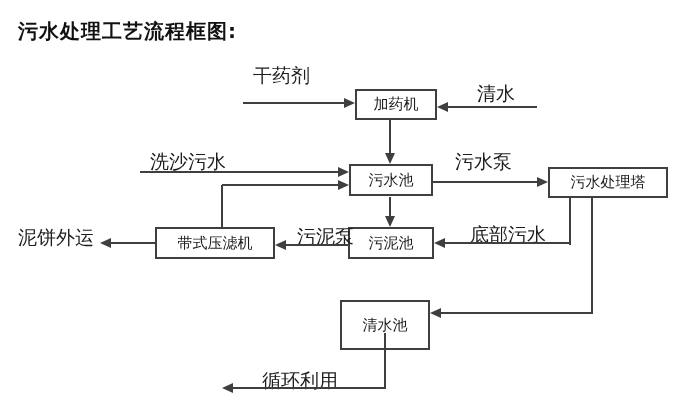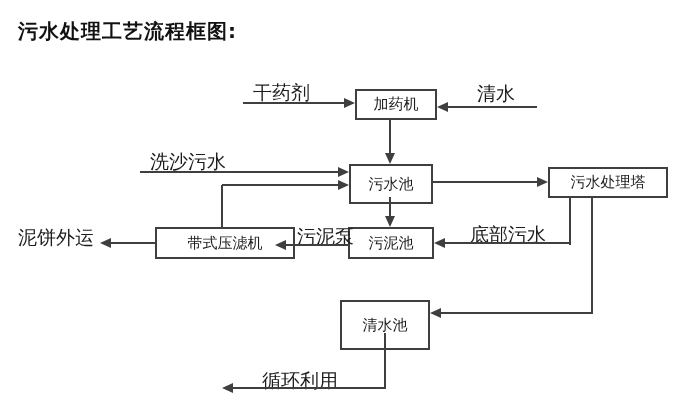--- a/index.html
+++ b/index.html
@@ -30,39 +30,40 @@
 </head>
 <body>
 
 <div class="stage">
 
   <div class="title">污水处理工艺流程框图:</div>
 
   <div class="node" style="left:355px; top:89px;  width:82px;  height:31px;">
     <span>加药机</span>
   </div>
-  <div class="node" style="left:349px; top:164px; width:84px;  height:40px;">
+  <div class="node" style="left:349px; top:164px; width:84px;  height:32px;">
     <span>污水池</span>
   </div>
   <div class="node" style="left:548px; top:167px; width:120px; height:31px;">
     <span>污水处理塔</span>
   </div>
   <div class="node" style="left:348px; top:227px; width:86px;  height:32px;text-align:center;">
     <span>污泥池</span>
   </div>
-  <div class="node" style="left:155px; top:227px; width:140px; height:32px;">
+  <div class="node" style="left:155px; top:227px; width:120px; height:32px;">
     <span>带式压滤机</span>
   </div>
   <div class="node" style="left:340px; top:300px; width:90px;  height:50px;">
     <span>清水池</span>
   </div>
 
-  <div class="lbl" style="left:253px; top:80px;">干药剂</div>
+  <div class="lbl" style="left:253px; top:63px;">干药剂</div>
   <div class="lbl" style="left:477px; top:81px;">清水</div>
   <div class="lbl" style="left:150px; top:149px;">洗沙污水</div>
+  <div class="lbl" style="left:455px; top:149px;">污水泵</div>
   <div class="lbl" style="left:297px; top:224px;">污泥泵</div>
   <div class="lbl" style="left:470px; top:222px;">底部污水</div>
   <div class="lbl" style="left:18px;  top:225px;">泥饼外运</div>
   <div class="lbl" style="left:262px; top:368px;">循环利用</div>
 
   <div class="hl" style="left:243px; top:102px; width:102px;"></div>
   <div class="ah r" style="left:344px; top:98px;"></div>
 
   <div class="hl" style="left:448px; top:106px; width:89px;"></div>
   <div class="ah l" style="left:437px; top:102px;"></div>

